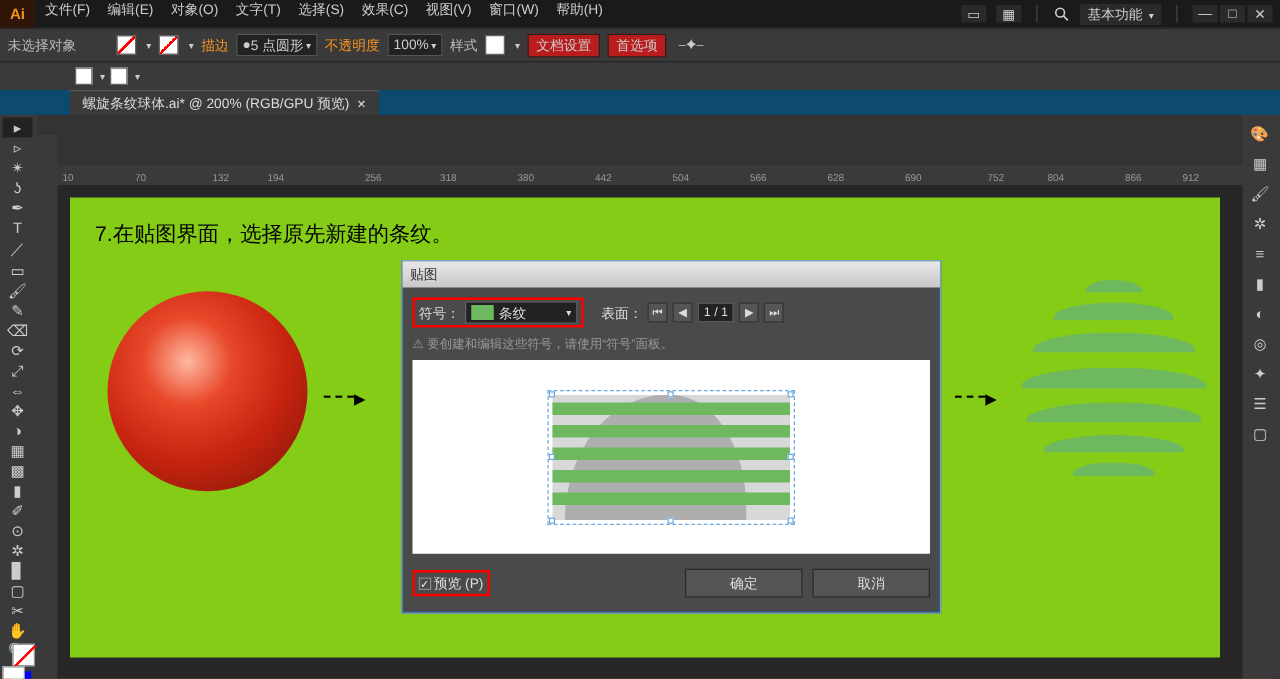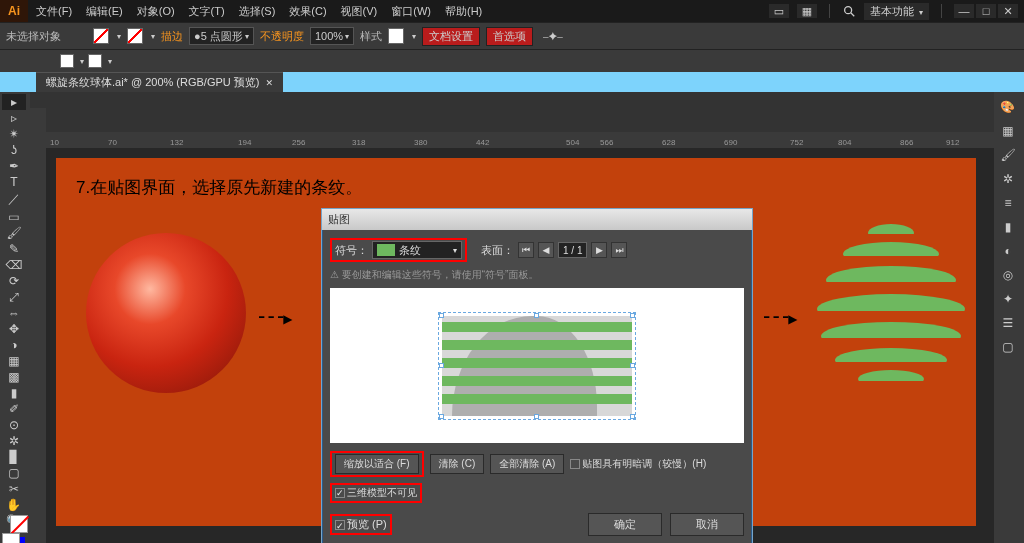--- a/index.html
+++ b/index.html
@@ -1,19 +1,19 @@
 <!DOCTYPE html>
 <html><head>
 <meta charset="utf-8">
 <style>
 * { margin: 0; padding: 0; box-sizing: border-box; font-family: "Microsoft YaHei", sans-serif; }
 body { background: #333; width: 1024px; height: 543px; overflow: hidden; position: relative; }
 
 
-.titlebar { background: #1a1a1a; height: 22px; display: flex; align-items: center; color: #ccc; font-size: 11px; }
+.titlebar { background: #1a1a1a; height: 22px; display: flex; color: #ccc; font-size: 11px; }
 .ai-logo { width: 28px; height: 22px; background: #2f1608; color: #f7941e; display: flex; align-items: center; justify-content: center; font-weight: bold; font-size: 12px; }
 .menu-items { display: flex; gap: 14px; padding-left: 8px; }
 .menu-items span { cursor: default; }
 .titlebar-right { margin-left: auto; display: flex; align-items: center; gap: 8px; padding-right: 6px; }
 .titlebar-sep { width: 1px; height: 14px; background: #444; margin: 0 4px; }
 .win-controls { display: flex; gap: 2px; }
 .win-btn { width: 20px; height: 14px; background: #2a2a2a; display: flex; align-items: center; justify-content: center; }
 .srch-icon { width: 14px; height: 14px; }
 .basic-func { color: #ccc; font-size: 11px; padding: 1px 6px; background: #2a2a2a; }
 
@@ -26,21 +26,21 @@
 .swatch.white { background: #fff; }
 .swatch.diag { background: linear-gradient(135deg, #fff 45%, #f00 45%, #f00 55%, #fff 55%); }
 .field { background: #222; border: 1px solid #555; color: #ccc; padding: 0 4px; height: 18px; font-size: 11px; display: inline-flex; align-items: center; }
 .dropdown-arrow { font-size: 8px; margin-left: 2px; }
 
 
 .controlbar { background: #3a3a3a; height: 22px; display: flex; align-items: center; color: #ccc; font-size: 11px; padding-left: 60px; gap: 4px; }
 .cb-swatch { width: 14px; height: 14px; border: 1px solid #666; background: #fff; }
 
 
-.tab-bar { background: #7dd3fc; height: 20px; display: flex; align-items: flex-end; padding-left: 36px; }
+.tab-bar { background: #0c4a6e; height: 20px; display: flex; align-items: flex-end; padding-left: 56px; }
 .tab { background: #3a3a3a; color: #aaa; font-size: 11px; padding: 2px 10px; border-top: 1px solid #555; display: flex; align-items: center; gap: 6px; }
 .tab.active { background: #3a3a3a; color: #ddd; }
 .tab-close { font-size: 9px; }
 
 
 .workspace { display: flex; height: calc(543px - 22px - 28px - 22px - 20px); }
 .left-tools { width: 30px; background: #3a3a3a; display: flex; flex-direction: column; gap: 0; padding: 2px; }
 .tool-cell { width: 24px; height: 20px; display: flex; align-items: center; justify-content: center; color: #ccc; font-size: 12px; border: 1px solid transparent; }
 .tool-cell.sel { background: #222; }
 .tool-divider { height: 6px; }
@@ -52,21 +52,21 @@
 .rgb-row div { width: 7px; height: 7px; }
 
 .right-tools { width: 30px; background: #3a3a3a; display: flex; flex-direction: column; gap: 2px; padding: 4px 2px; }
 .right-tools .tool-cell { height: 22px; }
 
 .canvas-wrap { flex: 1; display: flex; flex-direction: column; position: relative; }
 .ruler-h { height: 16px; background: #3a3a3a; color: #999; font-size: 8px; display: flex; align-items: flex-end; padding-left: 16px; position: relative; overflow: hidden; margin-top: 40px; }
 .ruler-h span { position: absolute; bottom: 1px; }
 .ruler-v { width: 16px; background: #3a3a3a; position: absolute; left: 0; top: 16px; bottom: 0; color: #999; font-size: 8px; }
 .canvas { flex: 1; background: #272727; position: relative; margin-left: 16px; overflow: hidden; }
-.artboard { position: absolute; left: 10px; top: 10px; width: 920px; height: 368px; background: #c2410c; }
+.artboard { position: absolute; left: 10px; top: 10px; width: 920px; height: 368px; background: #84cc16; }
 
 .instruction { position: absolute; top: 18px; left: 20px; font-size: 17px; color: #000; }
 
 .red-sphere { position: absolute; left: 30px; top: 75px; width: 160px; height: 160px; border-radius: 50%;
   background: radial-gradient(circle at 40% 35%, #ffb8a0 0%, #e8482a 25%, #c92410 55%, #7a1508 100%); }
 .arrow { position: absolute; top: 145px; font-size: 22px; letter-spacing: -2px; color: #000; }
 .arrow.a1 { left: 202px; }
 .arrow.a2 { left: 707px; }
 .arrow::after { content: "▶"; font-size: 12px; letter-spacing: 0; margin-left: 1px; }
 
@@ -91,21 +91,21 @@
 .map-art .stripe { position: absolute; left: 0; right: 0; height: 10px; background: #6eb85f; }
 .map-art .shape { position: absolute; left: 10px; top: 0; width: 145px; height: 100px; background: #aeaeae; border-top-left-radius: 80px 100px; border-top-right-radius: 60px 90px; }
 
 .dlg-row2 { display: flex; align-items: center; gap: 6px; flex-wrap: wrap; font-size: 10px; margin-bottom: 6px; }
 .dlg-btn { background: #555; border: 1px solid #2a2a2a; padding: 2px 8px; color: #ddd; font-size: 10px; }
 .chk { width: 10px; height: 10px; border: 1px solid #888; display: inline-block; vertical-align: middle; margin-right: 2px; }
 .chk.checked::after { content: "✓"; color: #eee; font-size: 9px; position: relative; top: -2px; left: 0; }
 
 .dlg-footer { display: flex; align-items: center; gap: 8px; padding: 4px 0; }
 .dlg-footer .spacer { flex: 1; }
-.dlg-main-btn { background: #555; border: 1px solid #2a2a2a; padding: 3px 25px; color: #ddd; font-size: 11px; }
+.dlg-main-btn { background: #555; border: 1px solid #2a2a2a; padding: 3px 35px; color: #ddd; font-size: 11px; }
 </style>
 </head>
 <body>
 
 <div class="titlebar">
   <div class="ai-logo">Ai</div>
   <div class="menu-items">
     <span>文件(F)</span>
     <span>编辑(E)</span>
     <span>对象(O)</span>
@@ -211,26 +211,26 @@
         <div style="background:#00f"></div>
     </div>
 
   </div>
 
   <div class="canvas-wrap">
     <div class="ruler-h">
       <span style="left:20px">10</span>
       <span style="left:78px">70</span>
       <span style="left:140px">132</span>
-      <span style="left:208px">194</span>
+      <span style="left:184px">194</span>
       <span style="left:262px">256</span>
       <span style="left:322px">318</span>
       <span style="left:384px">380</span>
       <span style="left:446px">442</span>
-      <span style="left:536px">504</span>
+      <span style="left:508px">504</span>
       <span style="left:570px">566</span>
       <span style="left:632px">628</span>
       <span style="left:694px">690</span>
       <span style="left:760px">752</span>
       <span style="left:808px">804</span>
       <span style="left:870px">866</span>
       <span style="left:916px">912</span>
     </div>
     <div class="ruler-v"></div>
     <div class="canvas">
@@ -280,31 +280,20 @@
                 <div class="handle" style="top:-3px;left:-3px"></div>
                 <div class="handle" style="top:-3px;left:50%;margin-left:-3px"></div>
                 <div class="handle" style="top:-3px;right:-3px"></div>
                 <div class="handle" style="top:50%;left:-3px;margin-top:-3px"></div>
                 <div class="handle" style="top:50%;right:-3px;margin-top:-3px"></div>
                 <div class="handle" style="bottom:-3px;left:-3px"></div>
                 <div class="handle" style="bottom:-3px;left:50%;margin-left:-3px"></div>
                 <div class="handle" style="bottom:-3px;right:-3px"></div>
               </div>
             </div>
-            <div class="dlg-row2">
-              <span class="red-box">
-                  <span class="dlg-btn">缩放以适合 (F)</span>
-                </span>
-              <span class="dlg-btn">清除 (C)</span>
-              <span class="dlg-btn">全部清除 (A)</span>
-              <label><span class="chk"></span><span>贴图具有明暗调（较慢）(H)</span></label>
-              <span class="red-box">
-                  <label><span class="chk checked"></span><span>三维模型不可见</span></label>
-                </span>
-            </div>
             <div class="dlg-footer">
               <span class="red-box">
                   <label><span class="chk checked"></span><span>预览 (P)</span></label>
                 </span>
               <div class="spacer"></div>
               <span class="dlg-main-btn">确定</span>
               <span class="dlg-main-btn">取消</span>
             </div>
           </div>
         </div>

